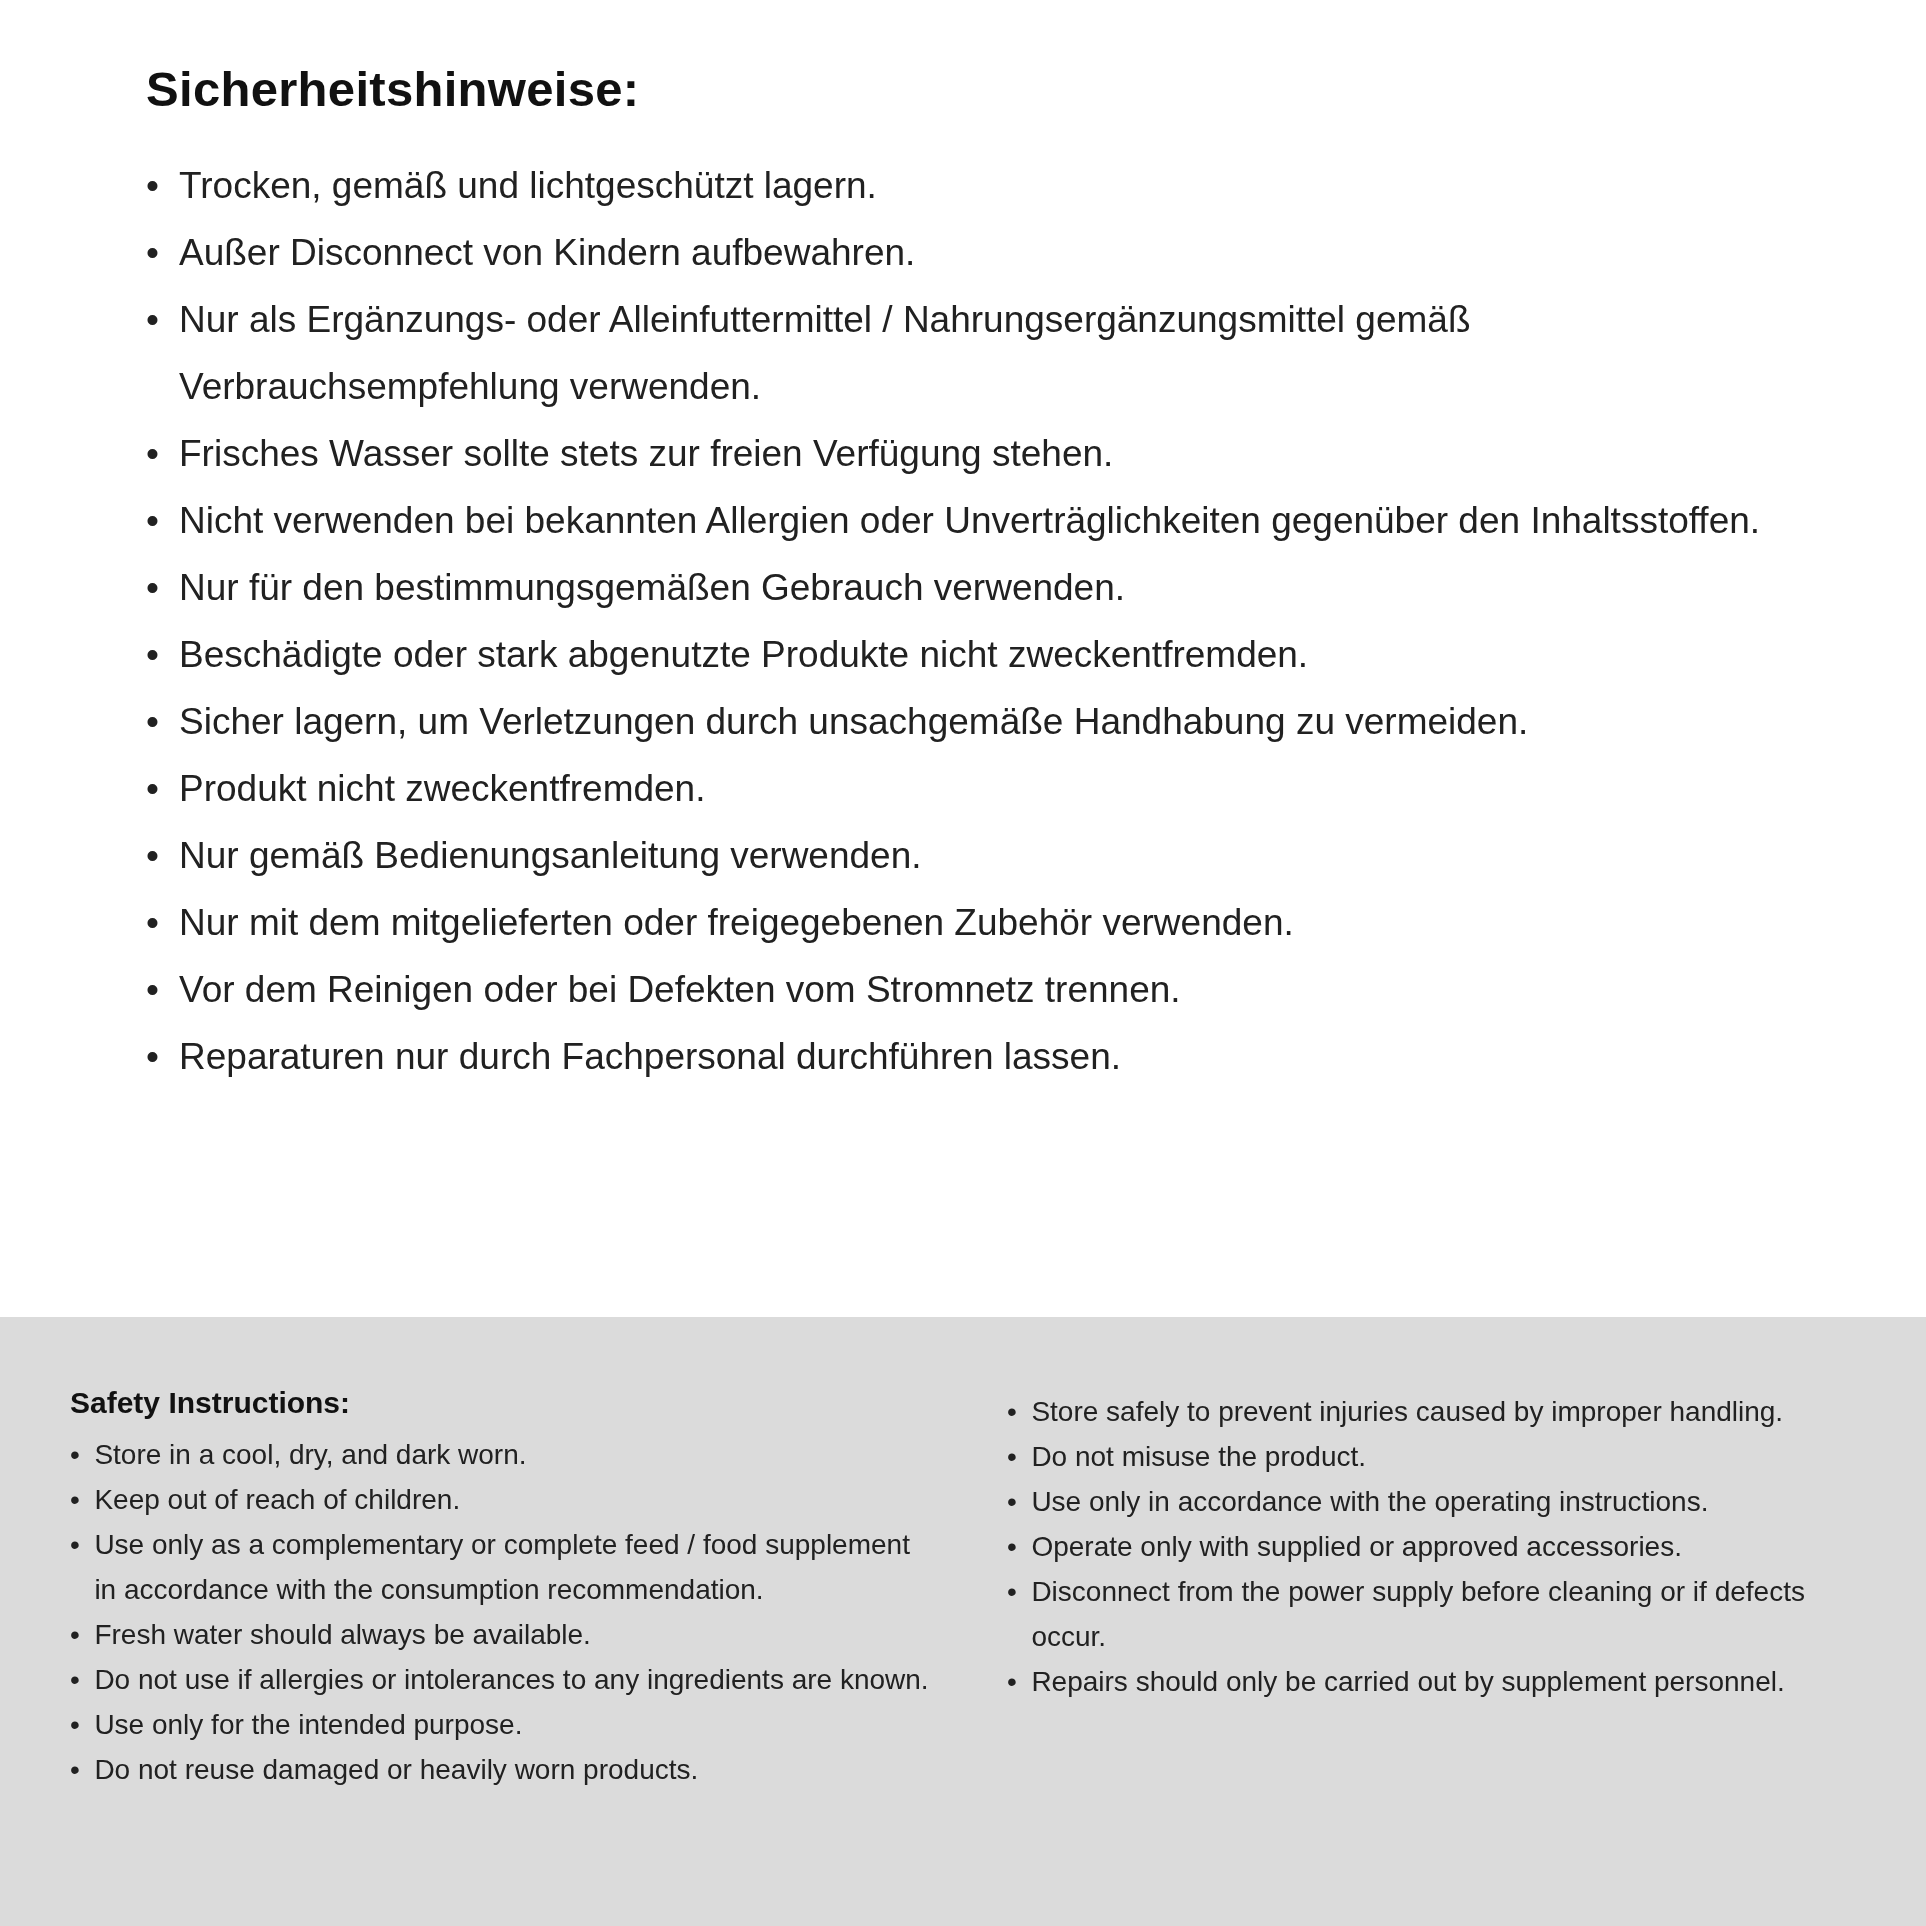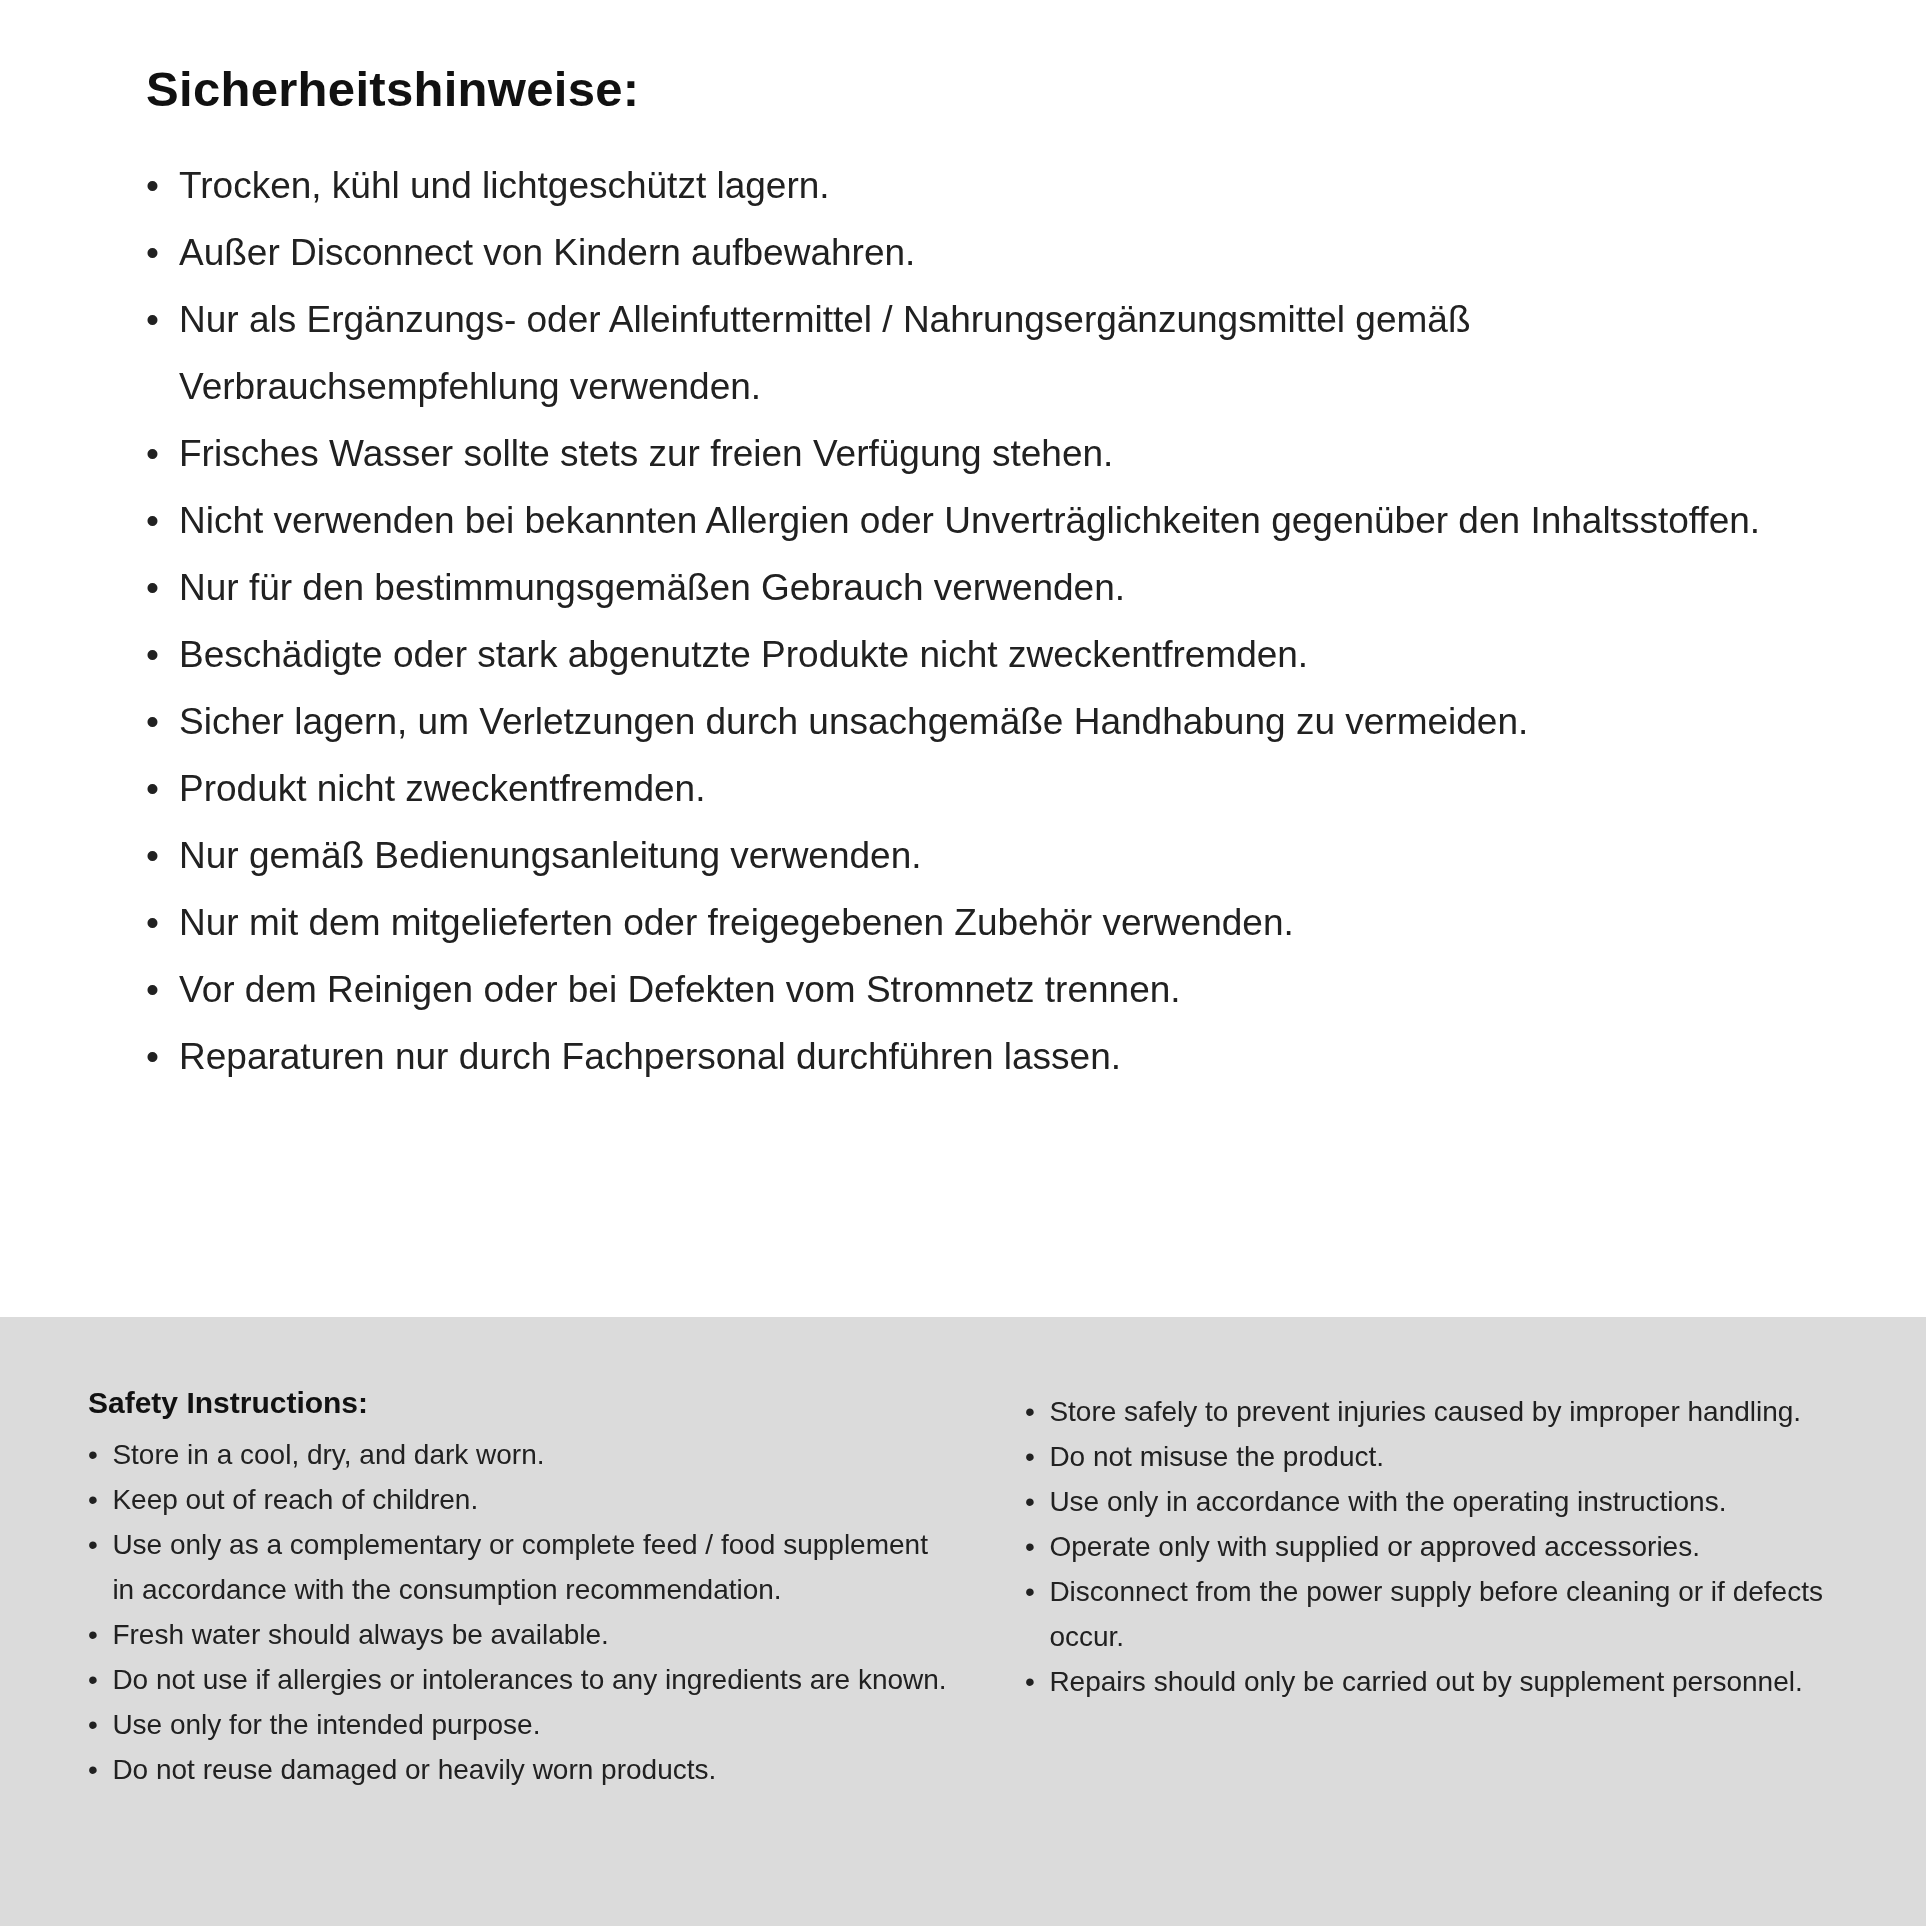--- a/index.html
+++ b/index.html
@@ -57,21 +57,21 @@
 
   
   .en-section {
     position: absolute;
     left: 0;
     right: 0;
     top: 1317px;
     bottom: 0;
     background: #dbdbdb;
     box-sizing: border-box;
-    padding: 69px 64px 0 88px;
+    padding: 69px 64px 0 70px;
     display: flex;
     flex-direction: row;
     gap: 77px;
   }
   .en-col {
     box-sizing: border-box;
   }
   .en-col-left {
     width: 860px;
     flex: 0 0 auto;
@@ -110,21 +110,21 @@
 </head>
 <body>
 
 <div class="page">
 
   <section class="de-section">
     <h1 class="de-title">Sicherheitshinweise:</h1>
     <ul class="bullets de-list">
         <li>
           <span class="bullet">•</span>
-          <span class="txt">Trocken, kühl und lichtgeschützt lagern.</span>
+          <span class="txt">Trocken, gemäß und lichtgeschützt lagern.</span>
         </li>
         <li>
           <span class="bullet">•</span>
           <span class="txt">Außer Disconnect von Kindern aufbewahren.</span>
         </li>
         <li>
           <span class="bullet">•</span>
           <span class="txt">Nur als Ergänzungs- oder Alleinfuttermittel / Nahrungsergänzungsmittel gemäß Verbrauchsempfehlung verwenden.</span>
         </li>
         <li>

